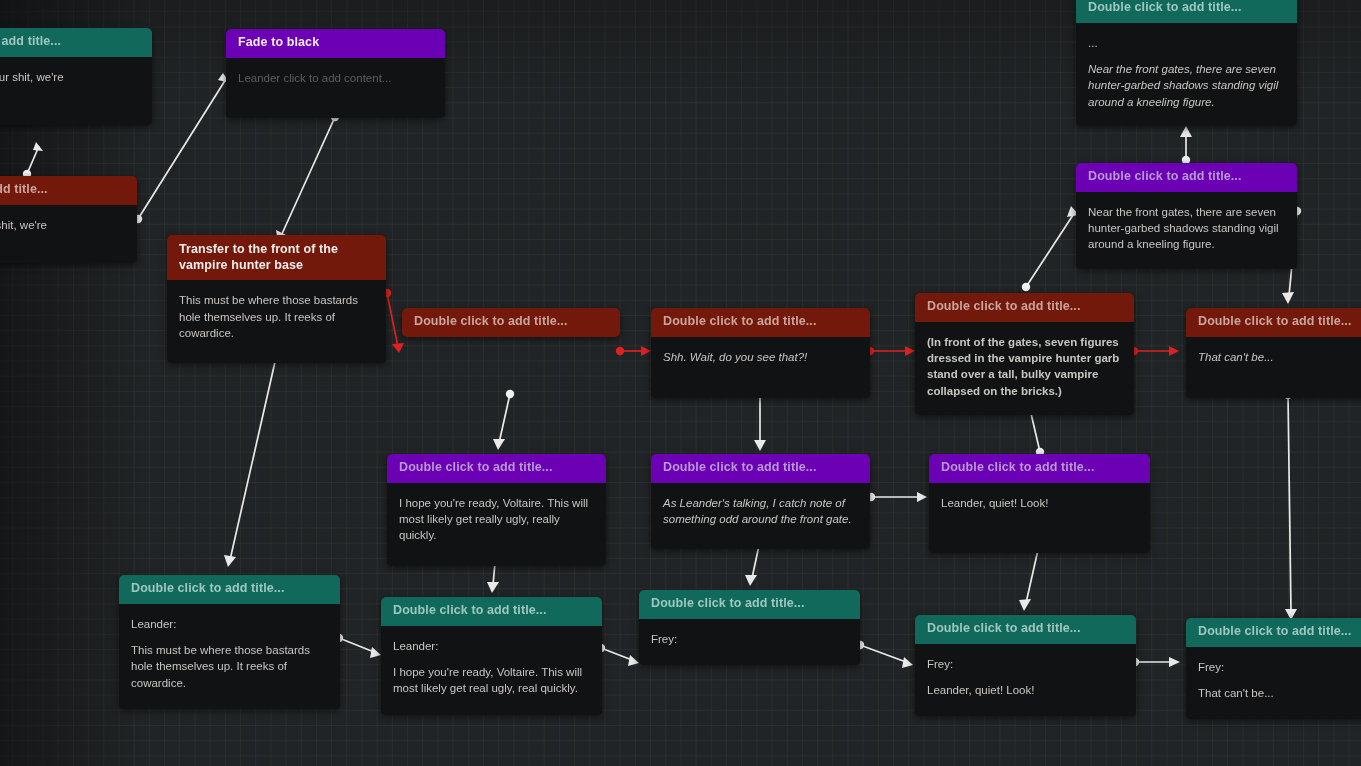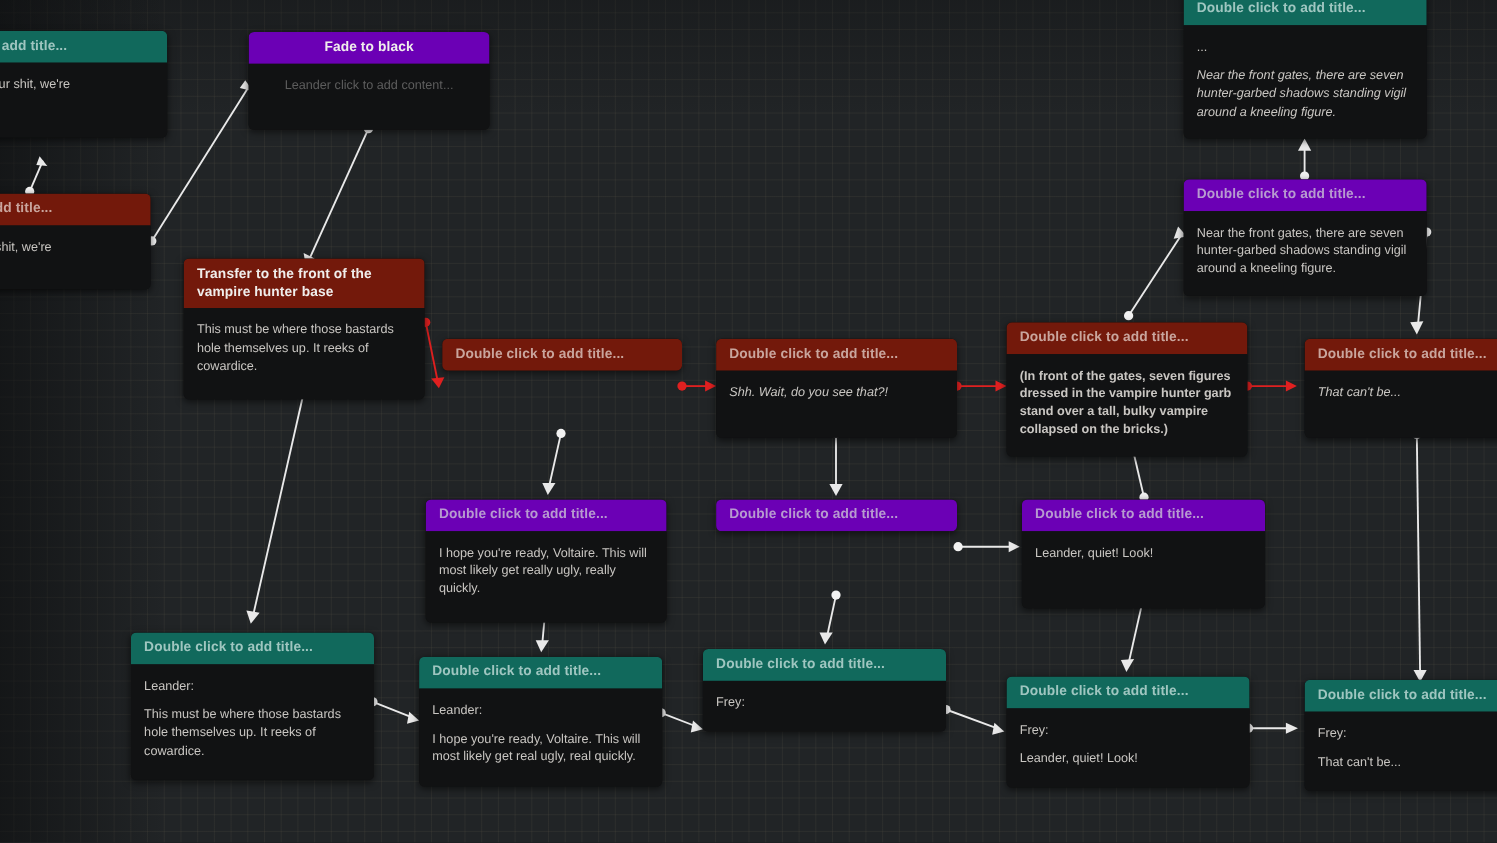--- a/index.html
+++ b/index.html
@@ -183,21 +183,21 @@
     </div>
   </div>
 
   <div class="node maroon" style="left:-58px; top:176px; width:195px;">
     <div class="hdr">...t to add title...</div>
     <div class="body" style="padding-bottom:30px;">
       <p>ab your shit, we're</p>
     </div>
   </div>
 
-  <div class="node purple" style="left:226px; top:29px; width:219px;text-align:center;">
+  <div class="node purple" style="left:226px; top:29px; width:219px;">
     <div class="hdr filled">Fade to black</div>
     <div class="body" style="padding-bottom:32px;">
       <p class="muted">Leander click to add content...</p>
     </div>
   </div>
 
   <div class="node maroon" style="left:167px; top:235px; width:219px;">
     <div class="hdr filled" style="padding-top:7px;">Transfer to the front of the vampire hunter base</div>
     <div class="body" style="padding-bottom:22px;">
       <p>This must be where those bastards hole themselves up. It reeks of cowardice.</p>
@@ -246,20 +246,23 @@
 
   <div class="node purple" style="left:387px; top:454px; width:219px;">
     <div class="hdr">Double click to add title...</div>
     <div class="body" style="padding-bottom:22px;">
       <p>I hope you're ready, Voltaire. This will most likely get really ugly, really quickly.</p>
     </div>
   </div>
 
   <div class="node purple" style="left:651px; top:454px; width:219px;">
     <div class="hdr">Double click to add title...</div>
+    <div class="body" style="padding-bottom:22px;">
+      <p class="italic">As Leander's talking, I catch note of something odd around the front gate.</p>
+    </div>
   </div>
 
   <div class="node purple" style="left:929px; top:454px; width:221px;">
     <div class="hdr">Double click to add title...</div>
     <div class="body" style="padding-bottom:42px;">
       <p>Leander, quiet! Look!</p>
     </div>
   </div>
 
   <div class="node teal" style="left:119px; top:575px; width:221px;">

